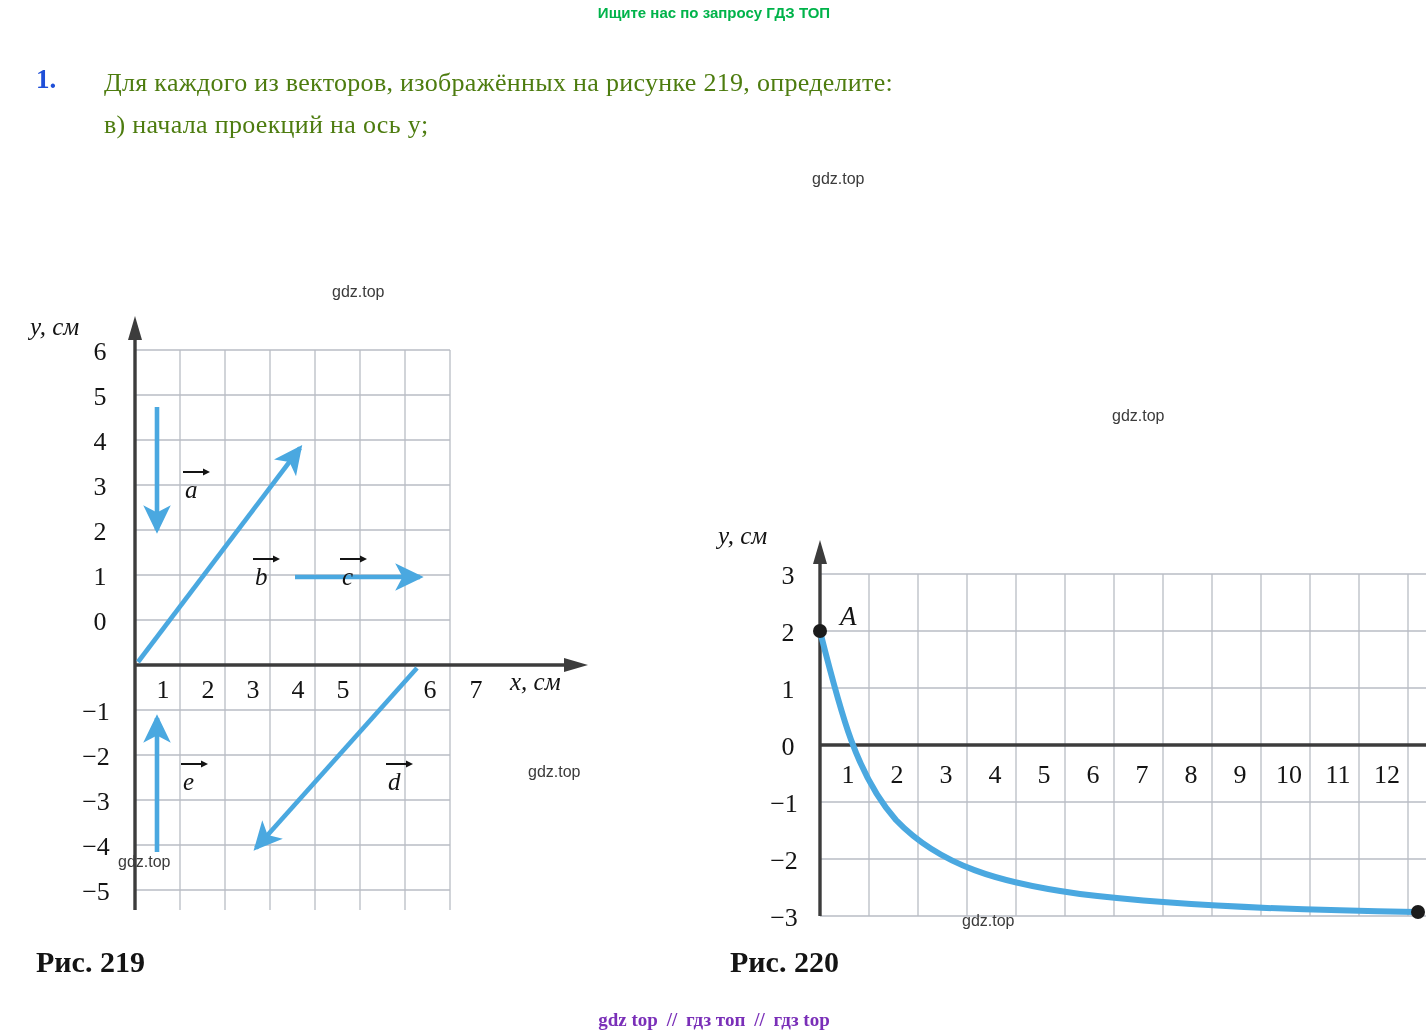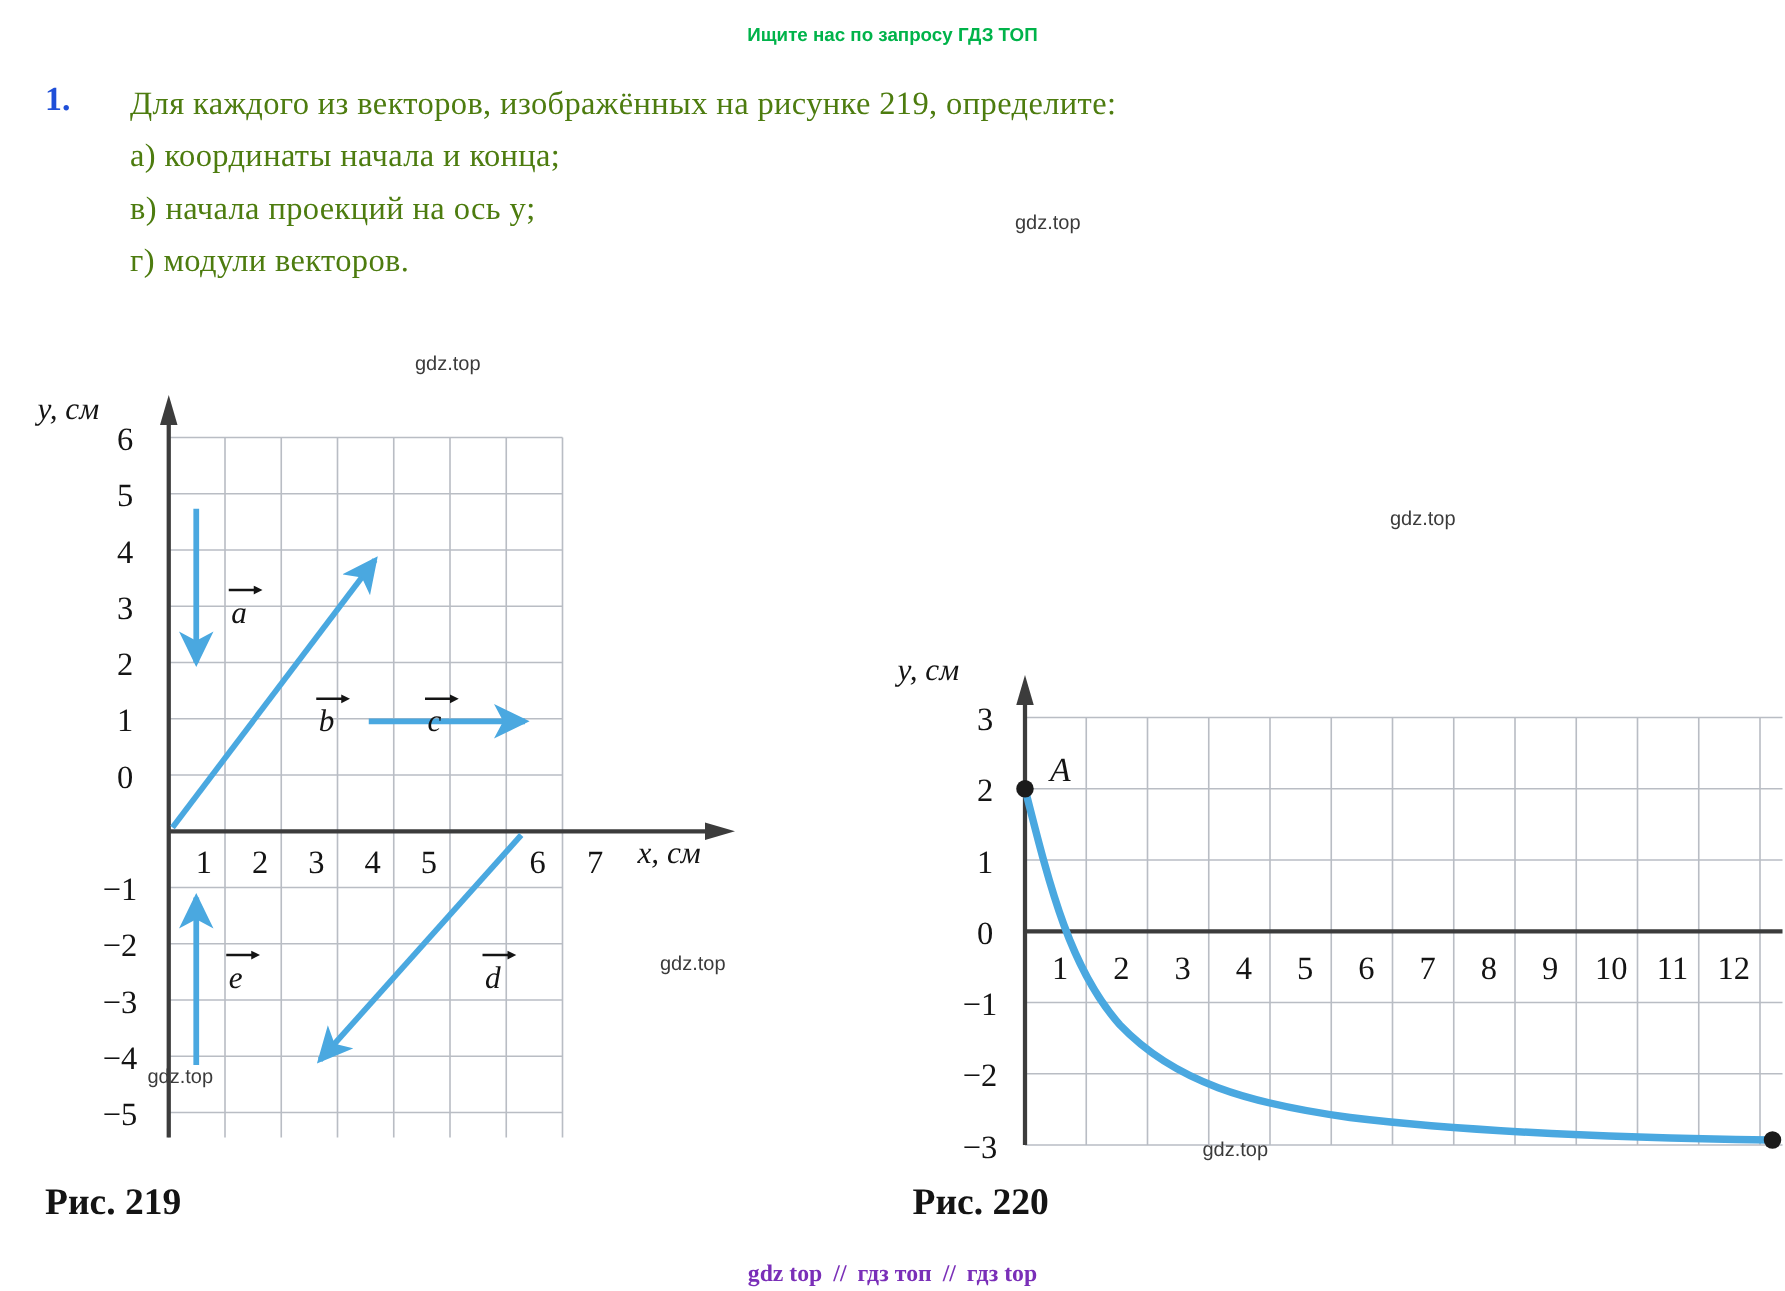--- a/index.html
+++ b/index.html
@@ -4,21 +4,21 @@
 <style>
   html, body { margin:0; padding:0; }
   body {
     width:1428px; height:1033px; position:relative;
     background:#ffffff;
     font-family:"Liberation Serif", serif;
     overflow:hidden;
   }
   
   .top-banner {
-    position:absolute; top:16px; left:0; width:1428px; height:26px;
+    position:absolute; top:0; left:0; width:1428px; height:26px;
     text-align:center; line-height:26px;
     font-family:"Liberation Sans", sans-serif;
     font-size:15px; font-weight:bold; color:#00b34a;
   }
   
   .bottom-banner {
     position:absolute; left:0; bottom:0; width:1428px; height:26px;
     text-align:center; line-height:26px;
     font-family:"Liberation Serif", serif;
     font-size:19px; font-weight:bold; color:#7a2fb8;
@@ -58,23 +58,21 @@
   .veclabel { font-family:"Liberation Serif", serif; font-size:25px; fill:#141414; font-style:italic; }
 </style>
 </head>
 <body>
 
 <div class="top-banner">Ищите нас по запросу ГДЗ ТОП</div>
 
 <div class="task-num">1.</div>
 <div class="task-body">
   <div class="task-line">Для каждого из векторов, изображённых на рисунке 219, определите:</div>
-  <div class="task-line">а) координаты начала и конца;</div>
   <div class="task-line">в) начала проекций на ось y;</div>
-  <div class="task-line">г) модули векторов.</div>
 </div>
 
 <div class="figure" style="left:0px; top:300px;">
   <svg width="660" height="640" viewBox="0 0 660 640">
 
     <g stroke="#b9bdc4" stroke-width="1.3" fill="none">
 
       <line x1="135" y1="50" x2="135" y2="610"></line>
       <line x1="180" y1="50" x2="180" y2="610"></line>
       <line x1="225" y1="50" x2="225" y2="610"></line>

